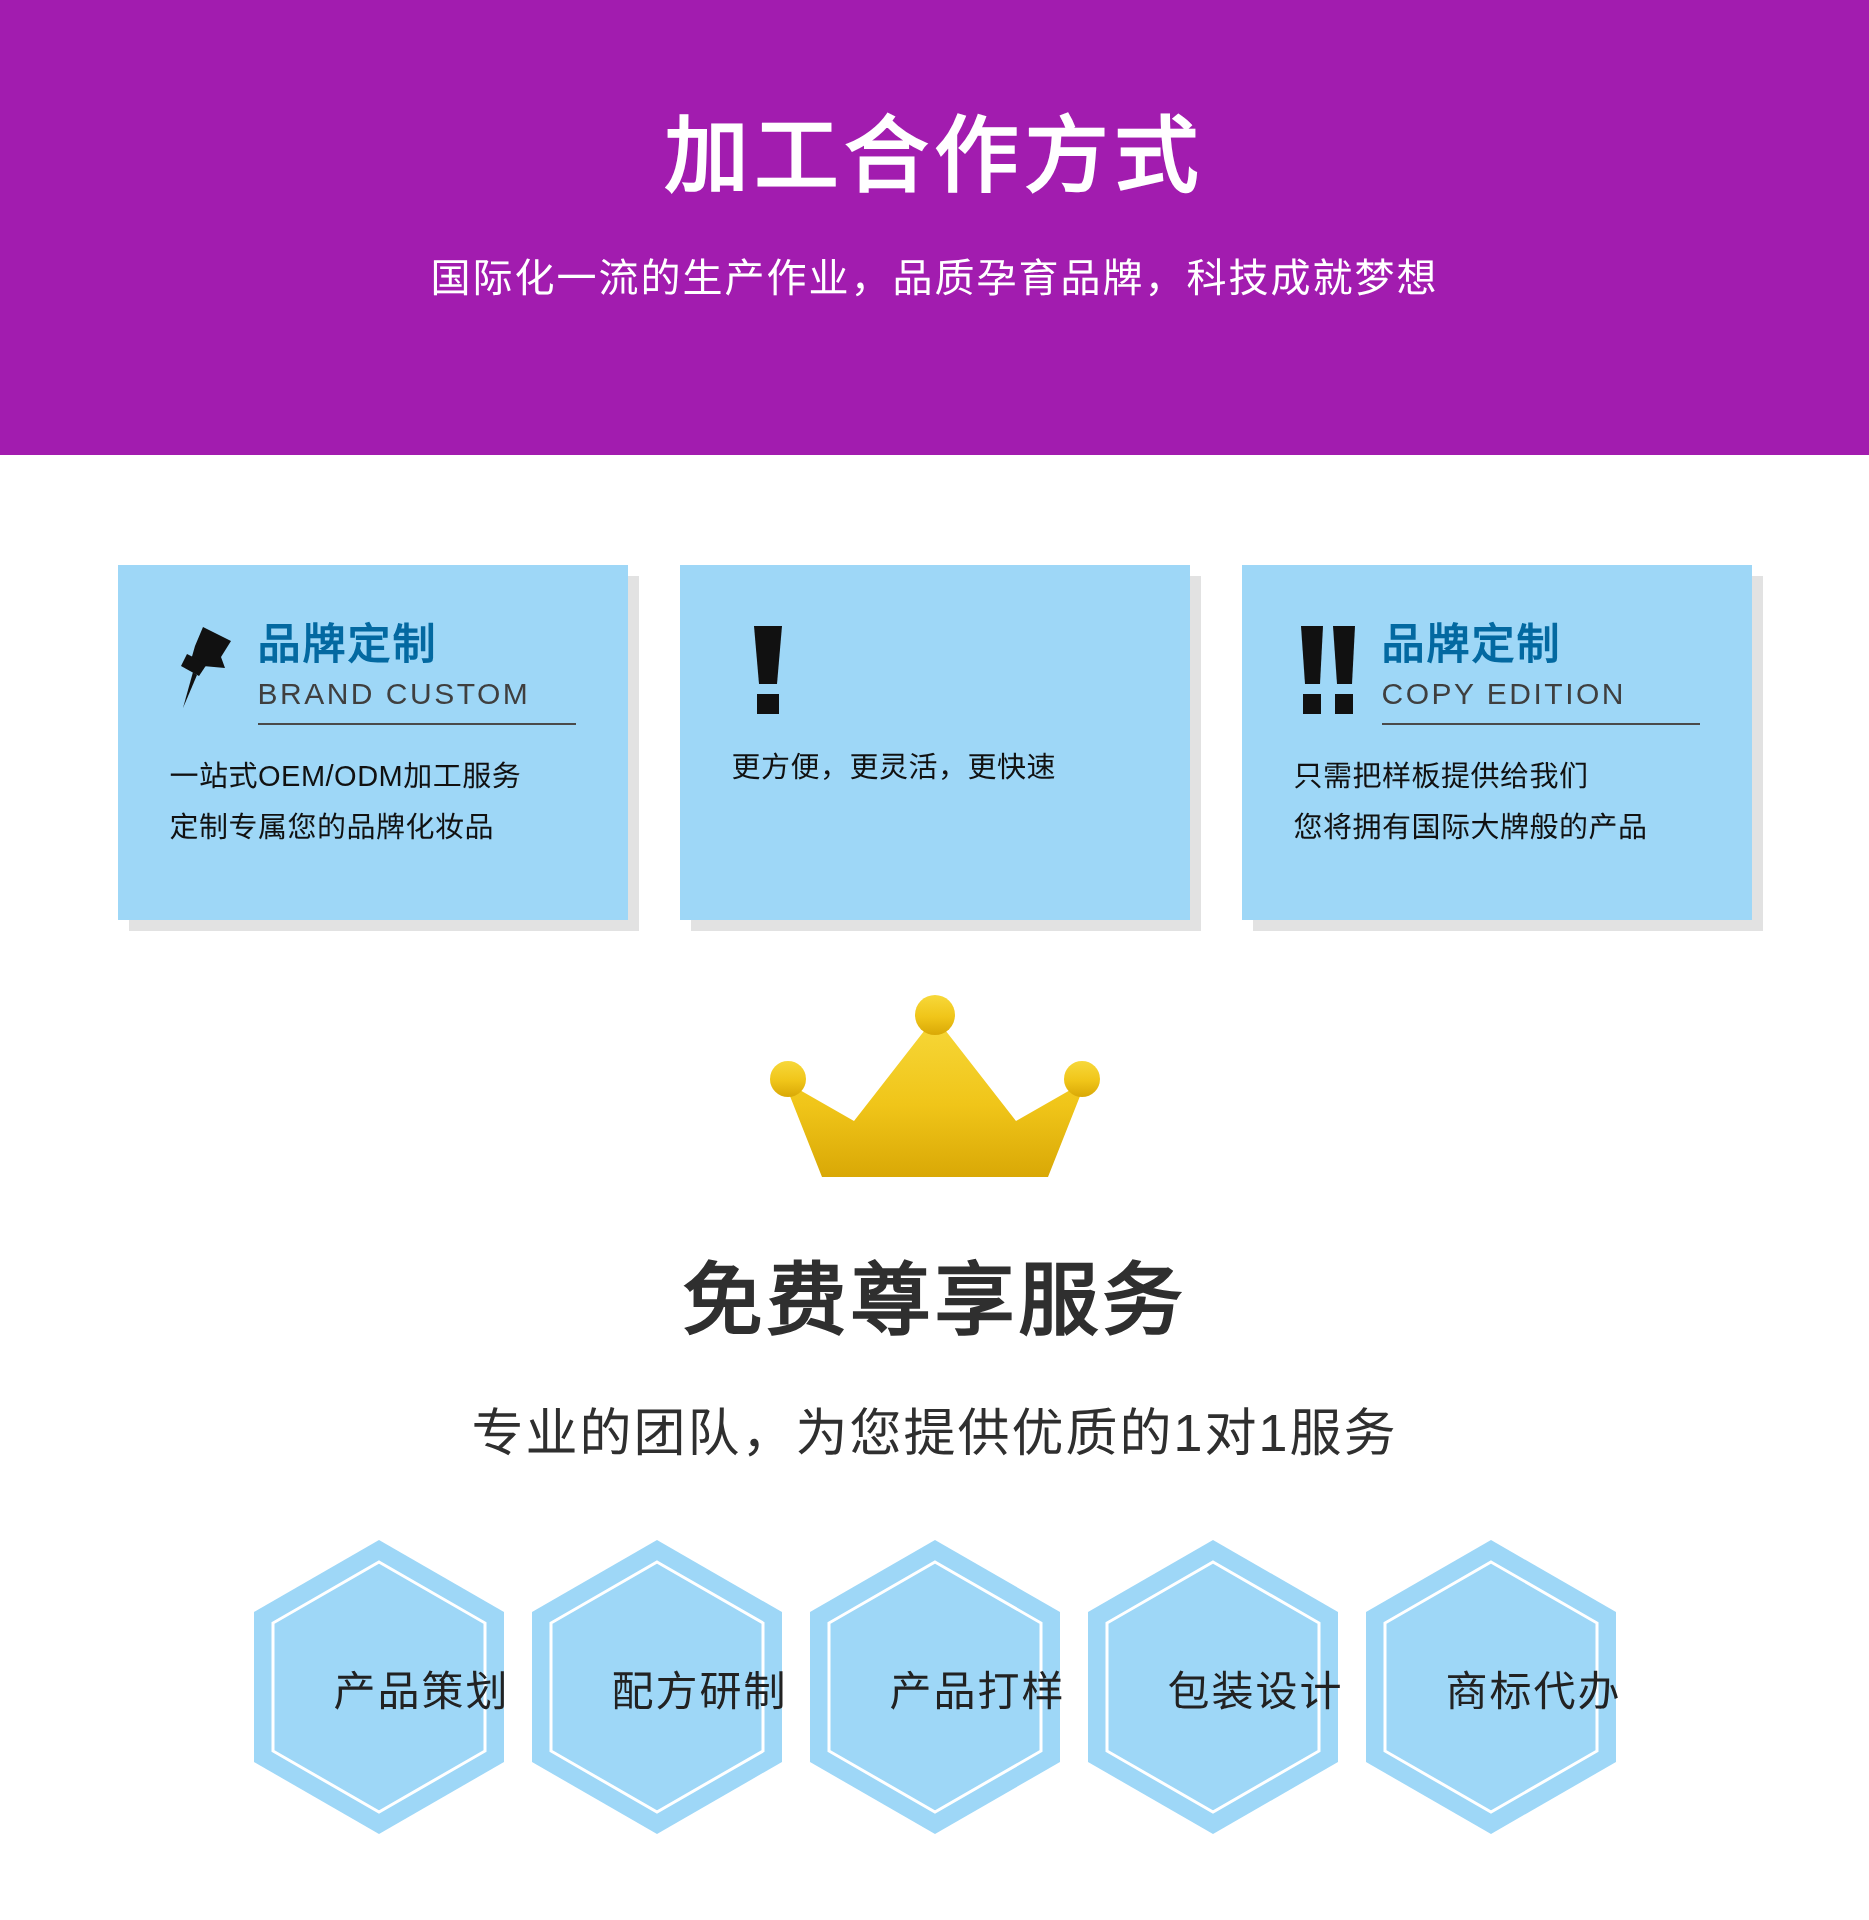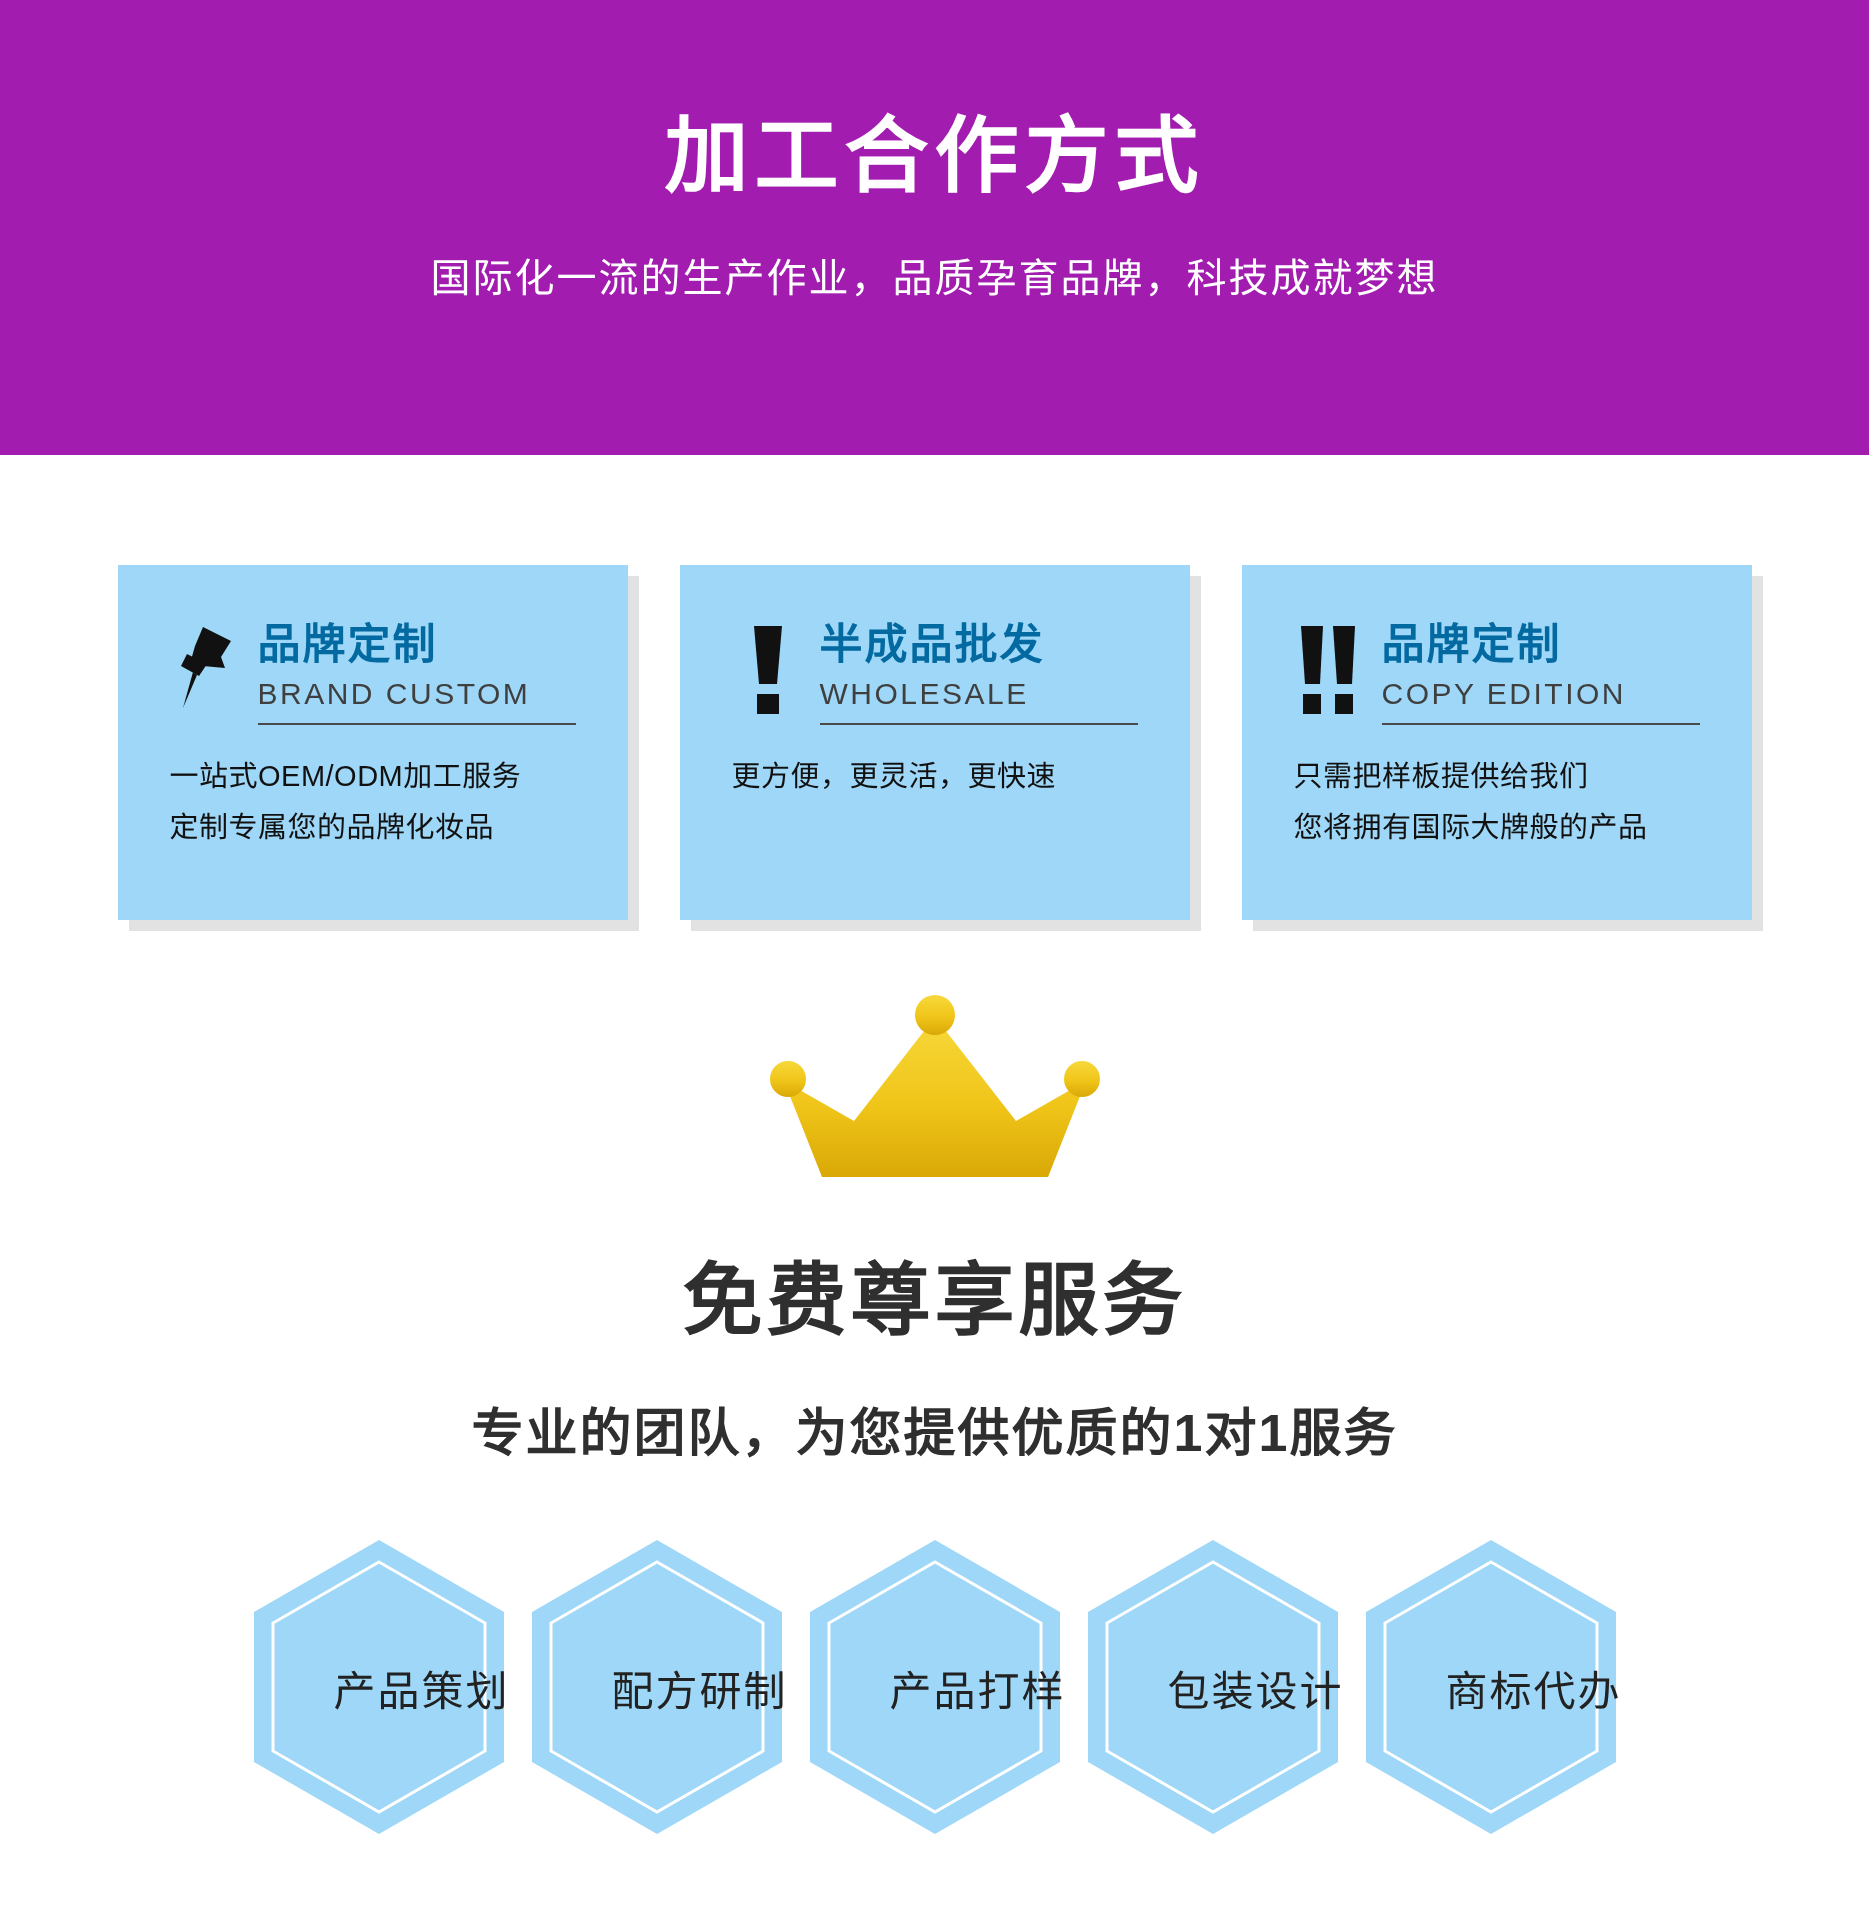--- a/index.html
+++ b/index.html
@@ -115,21 +115,20 @@
     color: #2f2f2f;
     letter-spacing: 4px;
     margin-top: 50px;
   }
   .free-sub {
     text-align: center;
     font-size: 52px;
     color: #2f2f2f;
     letter-spacing: 2px;
     margin-top: 40px;
-    font-weight: bold;
   }
 
   
   .hex-row {
     display: flex;
     justify-content: center;
     align-items: center;
     gap: 16px;
     margin-top: 70px;
   }
@@ -188,24 +187,20 @@
 
   <div class="card">
     <div class="card-head">
       <div class="card-icon">
         <svg width="40" height="92" viewBox="0 0 40 92">
           <g fill="#111111">
             <polygon points="6,2 34,2 29,60 11,60"></polygon>
             <rect x="9" y="70" width="22" height="20"></rect>
           </g>
         </svg>
-      </div>
-      <div class="card-titles">
-        <div class="card-title-cn">半成品批发</div>
-        <div class="card-title-en">WHOLESALE</div>
       </div>
     </div>
     <div class="card-lines">
       <div class="card-line">更方便，更灵活，更快速</div>
     </div>
   </div>
 
   <div class="card">
     <div class="card-head">
       <div class="card-icon">

